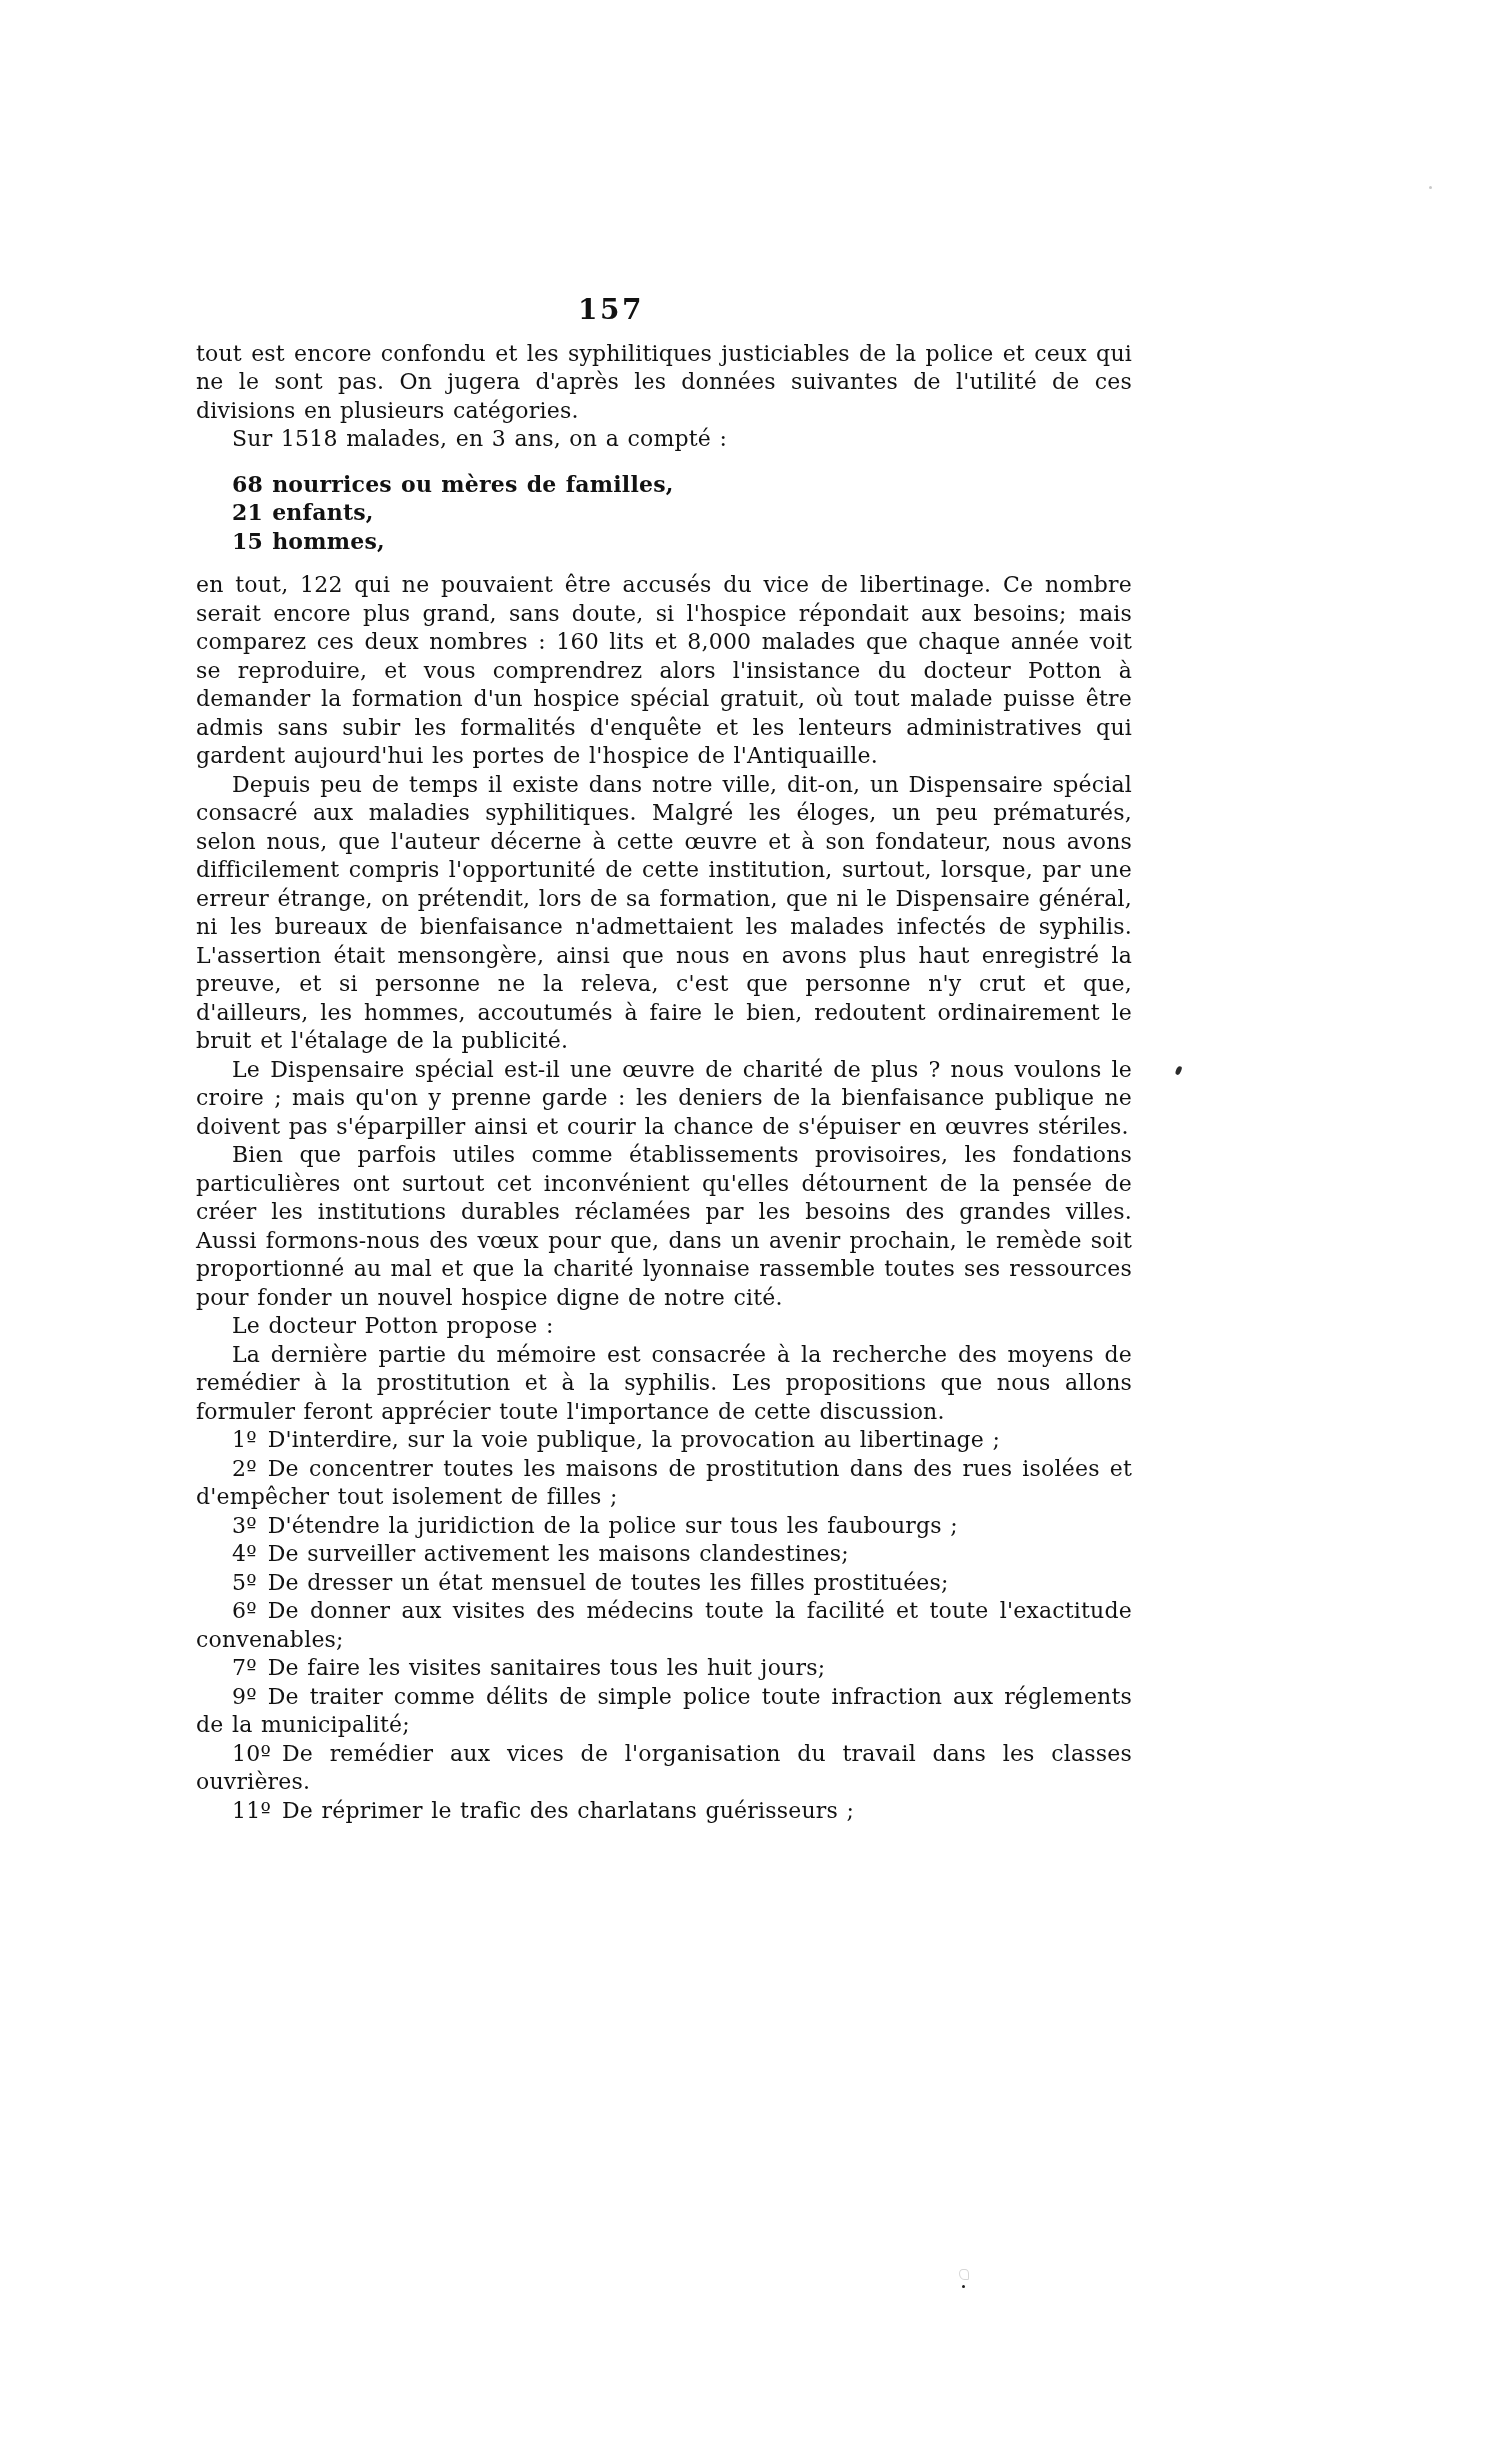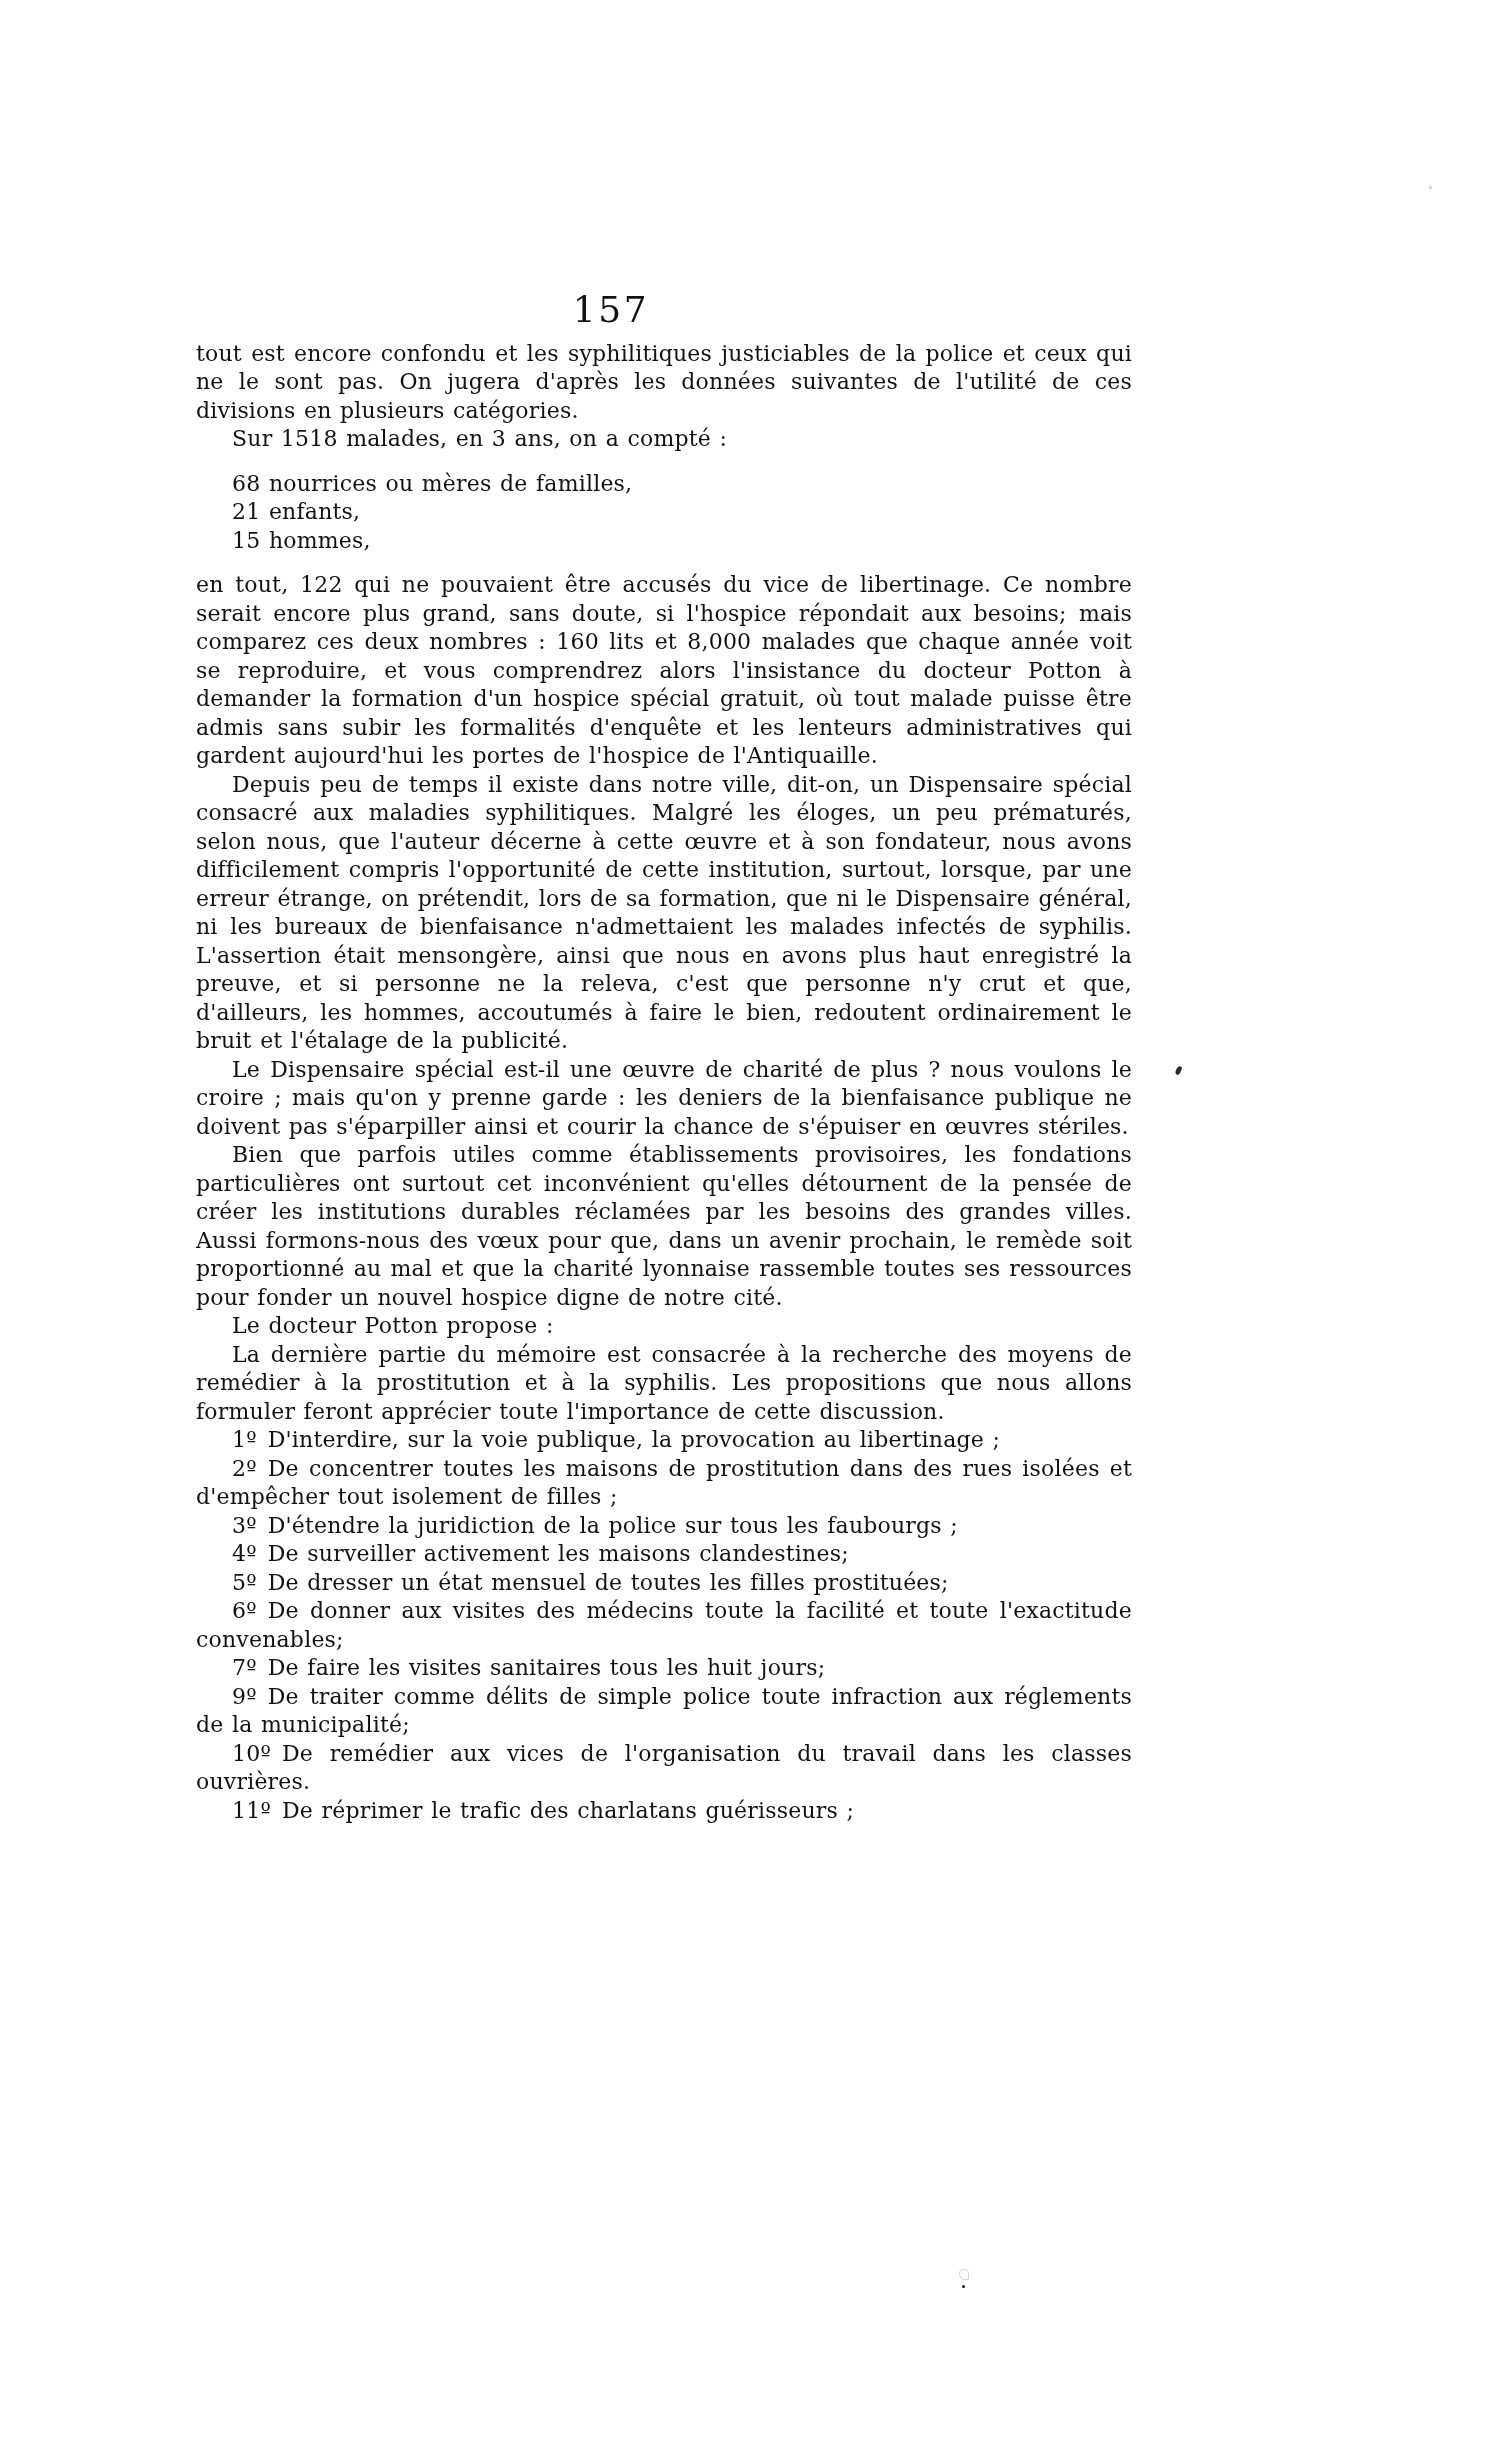--- a/index.html
+++ b/index.html
@@ -24,38 +24,39 @@
     line-height: 28.5px;
     text-align: justify;
     letter-spacing: 0.2px;
     word-spacing: 1.3px;
     -webkit-hyphens: auto;
     hyphens: auto;
   }
   .page-number {
     text-align: right;
     transform: translateX(-53px);
-    font-size: 36px;
-    font-weight: 400;
+    font-size: 28px;
+    font-weight: 700;
     letter-spacing: 2.6px;
     margin: 0 0 15.3px 0;
     text-align-last: center;
   }
   p.para {
     margin: 0;
   }
   p.indent {
     text-indent: 36px;
   }
   .count-list {
     margin: 16px 0 16px 36px;
     text-align: left;
   }
   .count-list .count-item {
     line-height: 28.5px;
+    font-weight: bold;
   }
   .prop-num {
     margin-right: 11px;
   }
   
   .speck {
     position: absolute;
     pointer-events: none;
   }
   .speck-1 {

